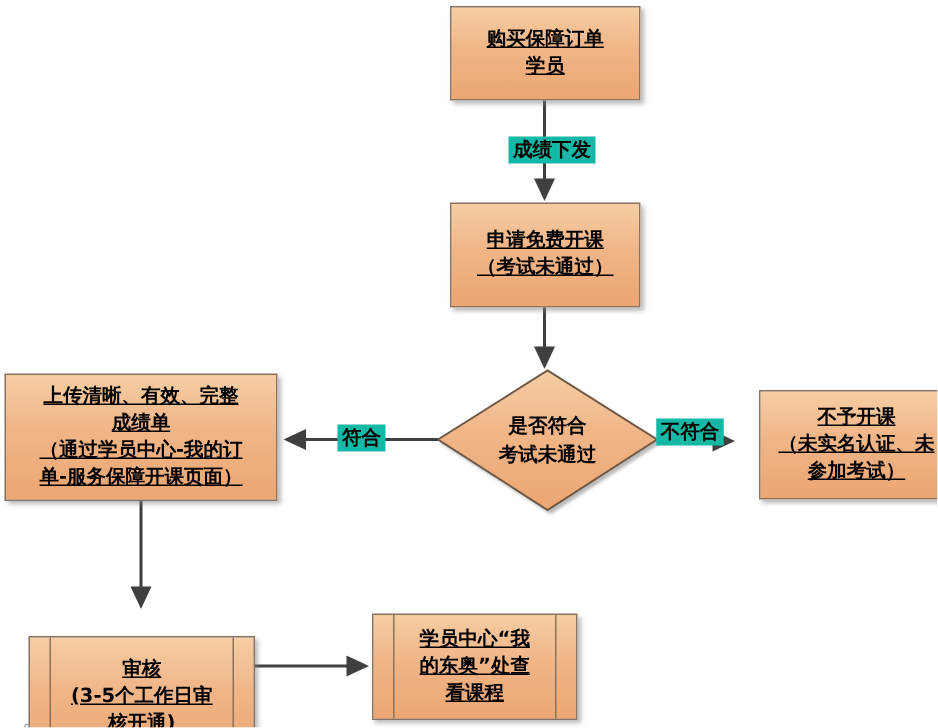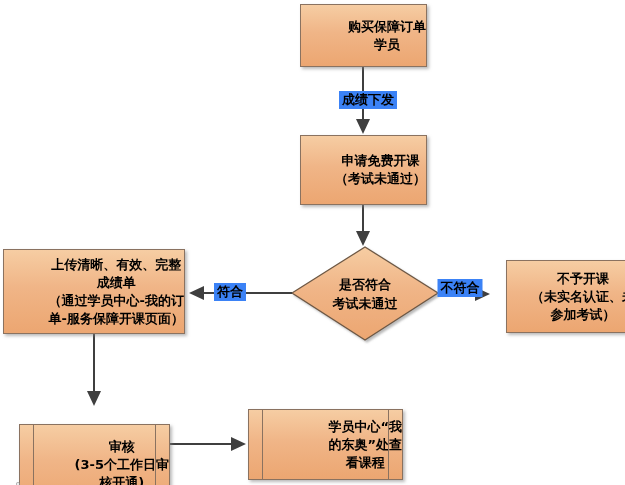--- a/index.html
+++ b/index.html
@@ -17,42 +17,43 @@
     width: 625px; height: 485px;
   }
   .node {
     position: absolute;
     box-sizing: border-box;
     border: 1px solid #8a7260;
     background: linear-gradient(180deg, #f6cda3 0%, #f0b587 45%, #eca671 100%);
     box-shadow: 2px 2px 3px rgba(130,130,130,0.55);
     display: flex;
     align-items: center;
-    justify-content: flex-end;
+    justify-content: center;
     text-align: center;
+    text-decoration: underline;
   }
   .node-label {
     font-size: 13px;
     font-weight: bold;
     color: #000000;
     line-height: 18px;
     white-space: pre-line;
   }
   .procbar {
     position: absolute;
     top: 0; bottom: 0;
     width: 1px;
     background: #8a7260;
   }
   .procbar.left  { left: 13px; }
   .procbar.right { right: 13px; }
   .edge-label {
     position: absolute;
     transform: translate(-50%, -50%);
-    background: #3b82f6;
+    background: #14b8a6;
     padding: 0 3px;
     font-size: 13px;
     font-weight: bold;
     color: #000000;
     white-space: nowrap;
   }
   .diamond-label {
     position: absolute;
     left: 365px; top: 294px;
     transform: translate(-50%, -50%);
@@ -164,34 +165,34 @@
   </div>
 
   <div class="node" style="left:19px; top:424px; width:151px; height:81px;">
     <div class="procbar left"></div>
     <div class="procbar right"></div>
     <div class="node-label">审核
 (3-5个工作日审
 核开通)</div>
   </div>
 
-  <div class="node" style="left:248px; top:409px; width:155px; height:71px;">
+  <div class="node" style="left:248px; top:409px; width:137px; height:71px;">
     <div class="procbar left"></div>
     <div class="procbar right"></div>
     <div class="node-label">学员中心“我
 的东奥”处查
 看课程</div>
   </div>
 
   <div class="diamond-label">是否符合
 考试未通过</div>
 
   <div class="edge-label" style="left:368px; top:100px;">成绩下发</div>
 
-  <div class="edge-label" style="left:230px; top:292px;">符合</div>
+  <div class="edge-label" style="left:241px; top:292px;">符合</div>
 
   <div class="edge-label" style="left:460px; top:288px;font-family:Liberation Mono, monospace;">不符合</div>
 
   <div class="watermark">
     <span class="wm-icon"></span>
     <span>大数跨境</span>
   </div>
 
 </div>
 

